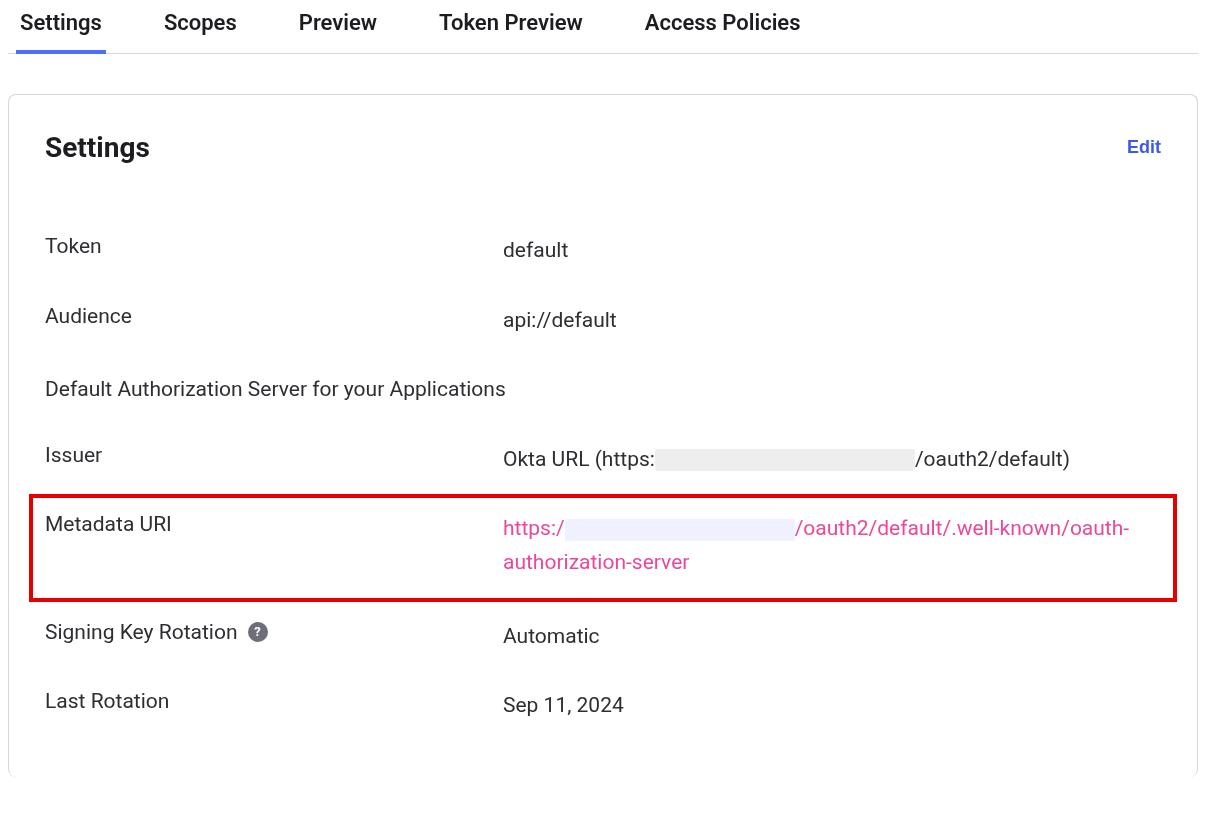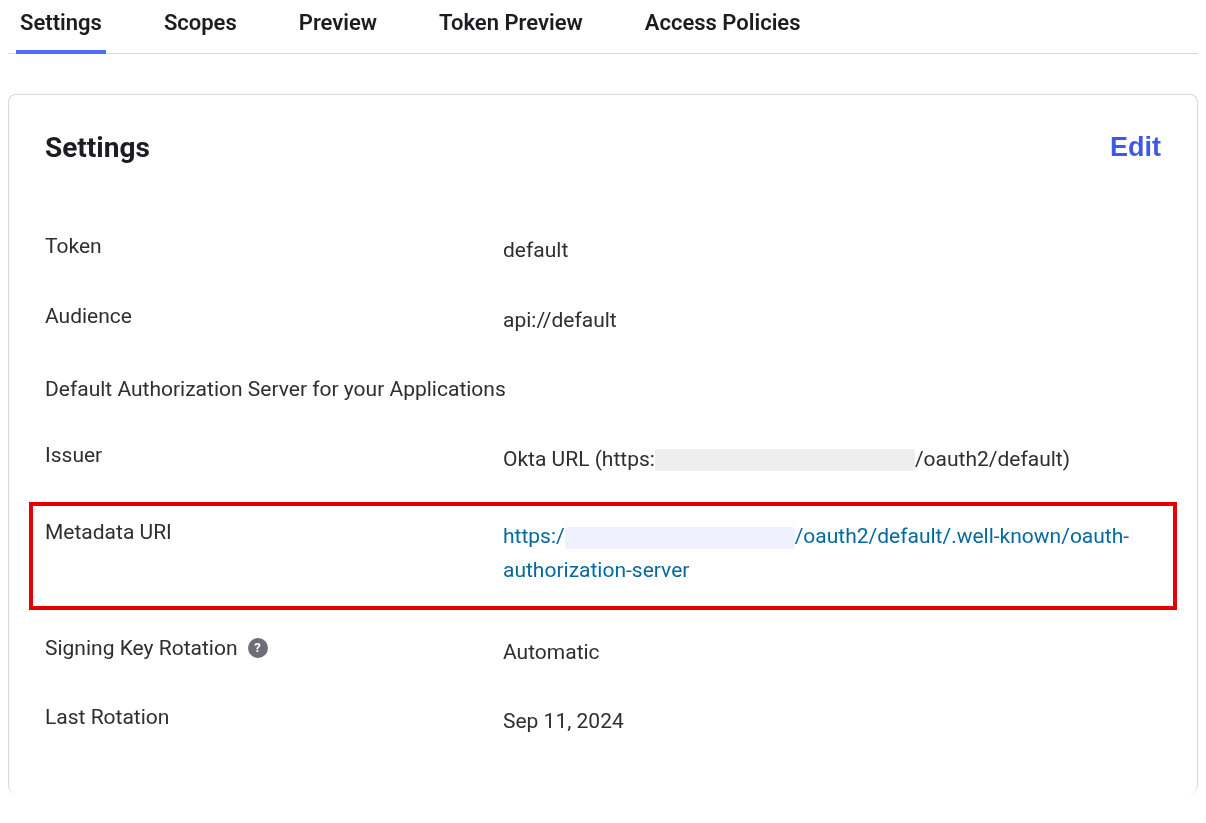--- a/index.html
+++ b/index.html
@@ -46,21 +46,21 @@
       justify-content: space-between;
       align-items: center;
       margin-bottom: 52px;
     }
     .panel-title {
       font-size: 28px;
       font-weight: 700;
       color: #1d1d21;
     }
     .edit-button {
-      font-size: 27px;
+      font-size: 18px;
       font-weight: 600;
       color: #3f59e4;
       background: none;
       border: none;
       cursor: pointer;
     }
     .field-row {
       display: flex;
       align-items: flex-start;
       padding: 18px 0;
@@ -74,26 +74,26 @@
       align-items: center;
       gap: 10px;
     }
     .field-value {
       color: #2e2e33;
       line-height: 1.6;
       word-break: break-word;
     }
     .highlight-box {
       border: 4px solid #e60000;
-      margin: 8px -16px;
+      margin: 0 -16px;
       padding: 14px 12px 18px 12px;
     }
     .highlight-box .field-row { padding: 0; }
     .link {
-      color: #0369a1;
+      color: #ec4899;
     }
     .redacted {
       display: inline-block;
       background: #f1f1f6;
       border-radius: 2px;
       vertical-align: middle;
     }
     .redacted.r1 { width: 260px; height: 22px; background:#eeeeee; }
     .redacted.r2 { width: 230px; height: 22px; background:#eff2fe; }
     .help-icon {

